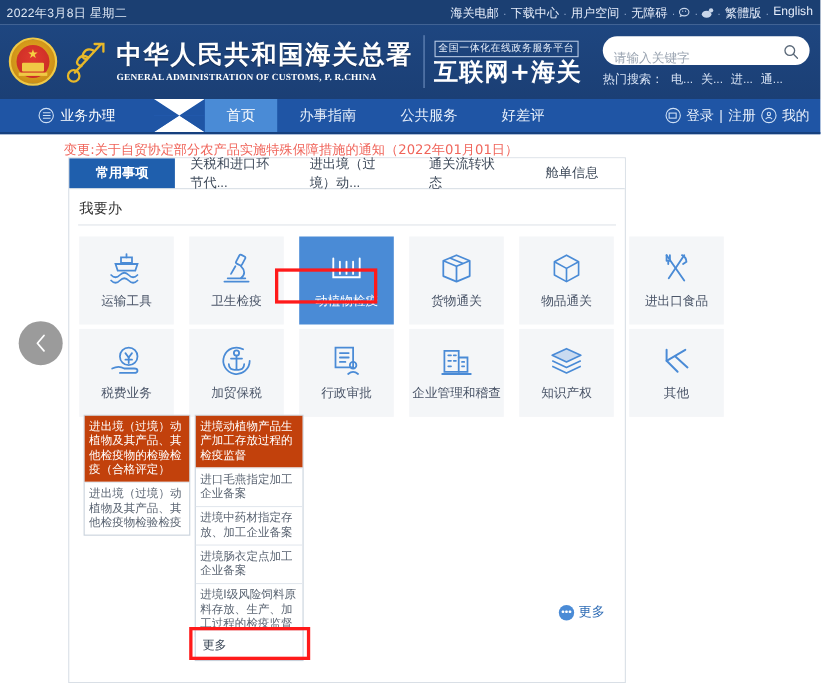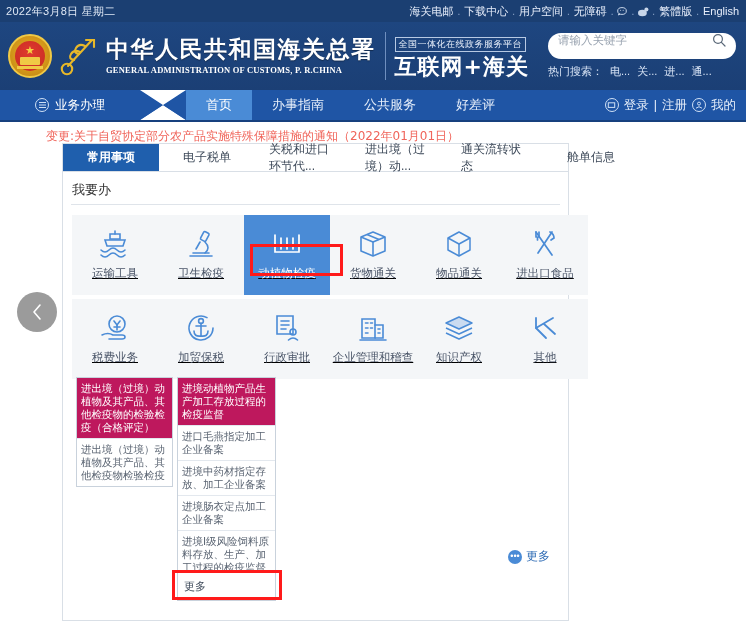--- a/index.html
+++ b/index.html
@@ -100,21 +100,21 @@
   .plus-title {
     color: #ffffff; font-size: 22px; font-weight: bold;
     letter-spacing: 1px; line-height: 26px; margin-top: 2px;
     font-family: "DejaVu Sans", "Liberation Sans", sans-serif;
   }
   .searchwrap {
     margin-left: auto; width: 190px; flex: 0 0 auto; padding-right: 2px;
   }
   .searchbox {
     height: 26px; background: #ffffff; border-radius: 13px;
-    display: flex; align-items: flex-start; padding: 0 10px;
+    display: flex; align-items: flex-end; padding: 0 10px;
   }
   .searchbox input {
     border: 0; outline: none; flex: 1; font-size: 11.5px; color: #333;
     font-family: "DejaVu Sans", "Liberation Sans", sans-serif;
     background: transparent;
   }
   .searchbox input::placeholder { color: #9aa4b1; }
   .hotrow {
     margin-top: 5px; display: flex; align-items: center;
     font-size: 11px; color: #d6e2f4; gap: 7px;
@@ -164,21 +164,21 @@
     gap: 5px; padding-right: 10px; color: #e8f0fb; font-size: 12.5px;
   }
   .nav .right a { color: #e8f0fb; text-decoration: none; }
   .circ-icon {
     width: 14px; height: 14px; border: 1px solid #cfe0f5; border-radius: 50%;
     display: inline-flex; align-items: center; justify-content: center;
   }
 
   
   .notice {
-    padding: 6px 0 4px 46px;
+    padding: 6px 0 4px 58px;
     color: #f0645a; font-size: 12px;
     font-family: "DejaVu Sans", "Liberation Sans", sans-serif;
   }
 
   
   .card {
     position: absolute; left: 62px; top: 143px; width: 507px; height: 478px;
     background: #ffffff; border: 1px solid #d9dfe6;
   }
   .tabs {
@@ -198,23 +198,22 @@
     font-size: 13px; color: #333; padding: 9px 0 5px 9px;
   }
   .title-rule {
     height: 1px; background: #dfe4ea; margin: 0 8px 10px 8px;
   }
 
   
   .grid {
     display: grid;
     grid-template-columns: repeat(7, 86px);
-    gap: 0;
+    gap: 14px;
     padding: 0 9px;
-    text-decoration: underline;
   }
   .tile {
     height: 80px; background: #f4f6f8;
     display: flex; flex-direction: column;
     align-items: center; justify-content: center; gap: 7px;
     cursor: pointer; position: relative;
   }
   .tile .lbl { font-size: 11.5px; color: #4a5568; }
   .tile.sel { background: #4a8bd6; justify-content: center; }
   .tile.sel .lbl { color: #ffffff; }
@@ -231,21 +230,21 @@
   
   .sub1 {
     position: absolute; left: 76px; top: 377px; width: 97px;
     border: 1px solid #c9d2dc; background: #ffffff; z-index: 20;
   }
   .sub2 {
     position: absolute; left: 177px; top: 377px; width: 99px;
     border: 1px solid #c9d2dc; background: #ffffff; z-index: 20;
   }
   .sub-head {
-    background: #be185d; color: #ffffff; font-size: 10.5px;
+    background: #c2410c; color: #ffffff; font-size: 10.5px;
     line-height: 13px; padding: 4px 4px;
   }
   .sub-item {
     color: #5a6472; font-size: 10.5px; line-height: 13px;
     padding: 4px 4px; border-top: 1px solid #e3e8ee; cursor: pointer;
   }
   .sub-item:first-of-type { border-top: 0; }
   .sub-more {
     position: absolute; left: 177px; top: 572px; width: 99px;
     border: 1px solid #c9d2dc; background: #ffffff; z-index: 21;
@@ -401,21 +400,20 @@
     <a href="#">我的</a>
   </div>
 </div>
 
 <div class="notice">变更:关于自贸协定部分农产品实施特殊保障措施的通知（2022年01月01日）</div>
 
 <div class="card">
 
   <div class="tabs">
     <div class="tab active">常用事项</div>
-    <div class="tab">电子税单</div>
     <div class="tab">关税和进口环节代...</div>
     <div class="tab">进出境（过境）动...</div>
     <div class="tab">通关流转状态</div>
     <div class="tab">舱单信息</div>
   </div>
 
   <div class="section-title">我要办</div>
   <div class="title-rule"></div>
 
   <div class="grid">

